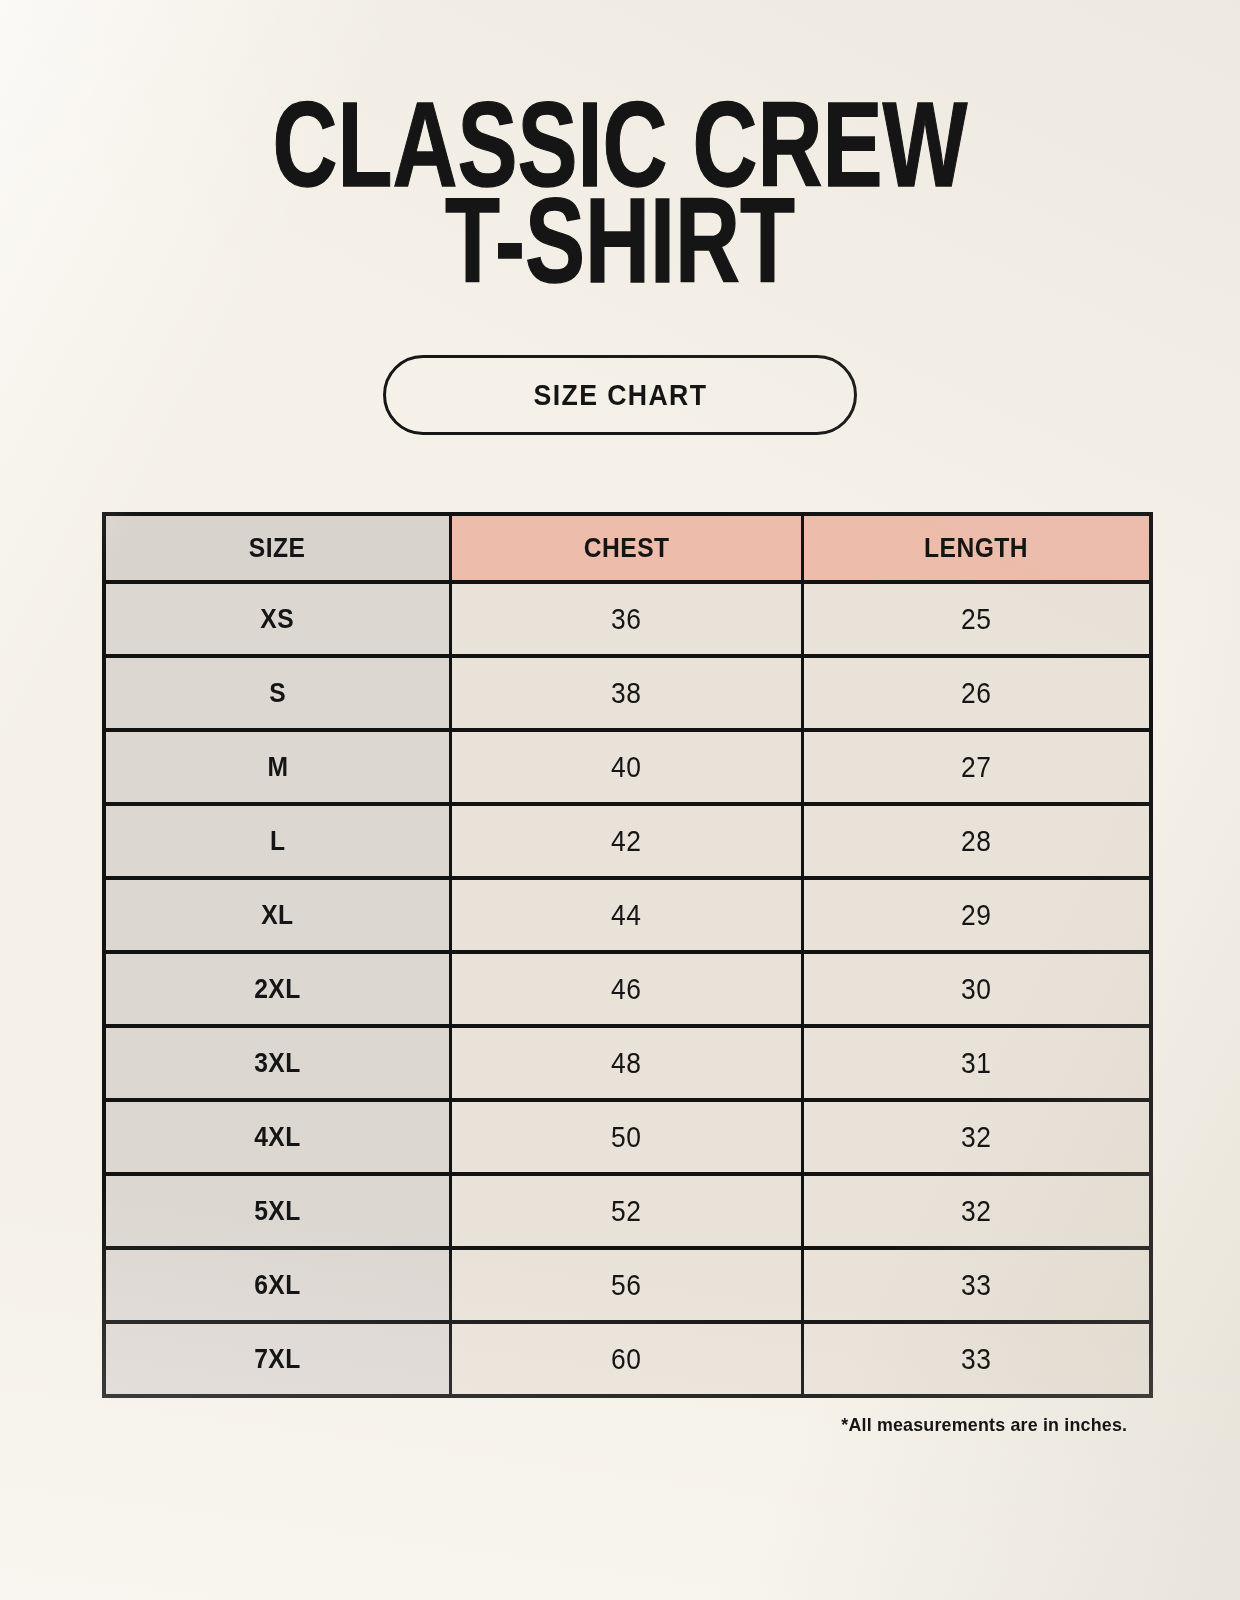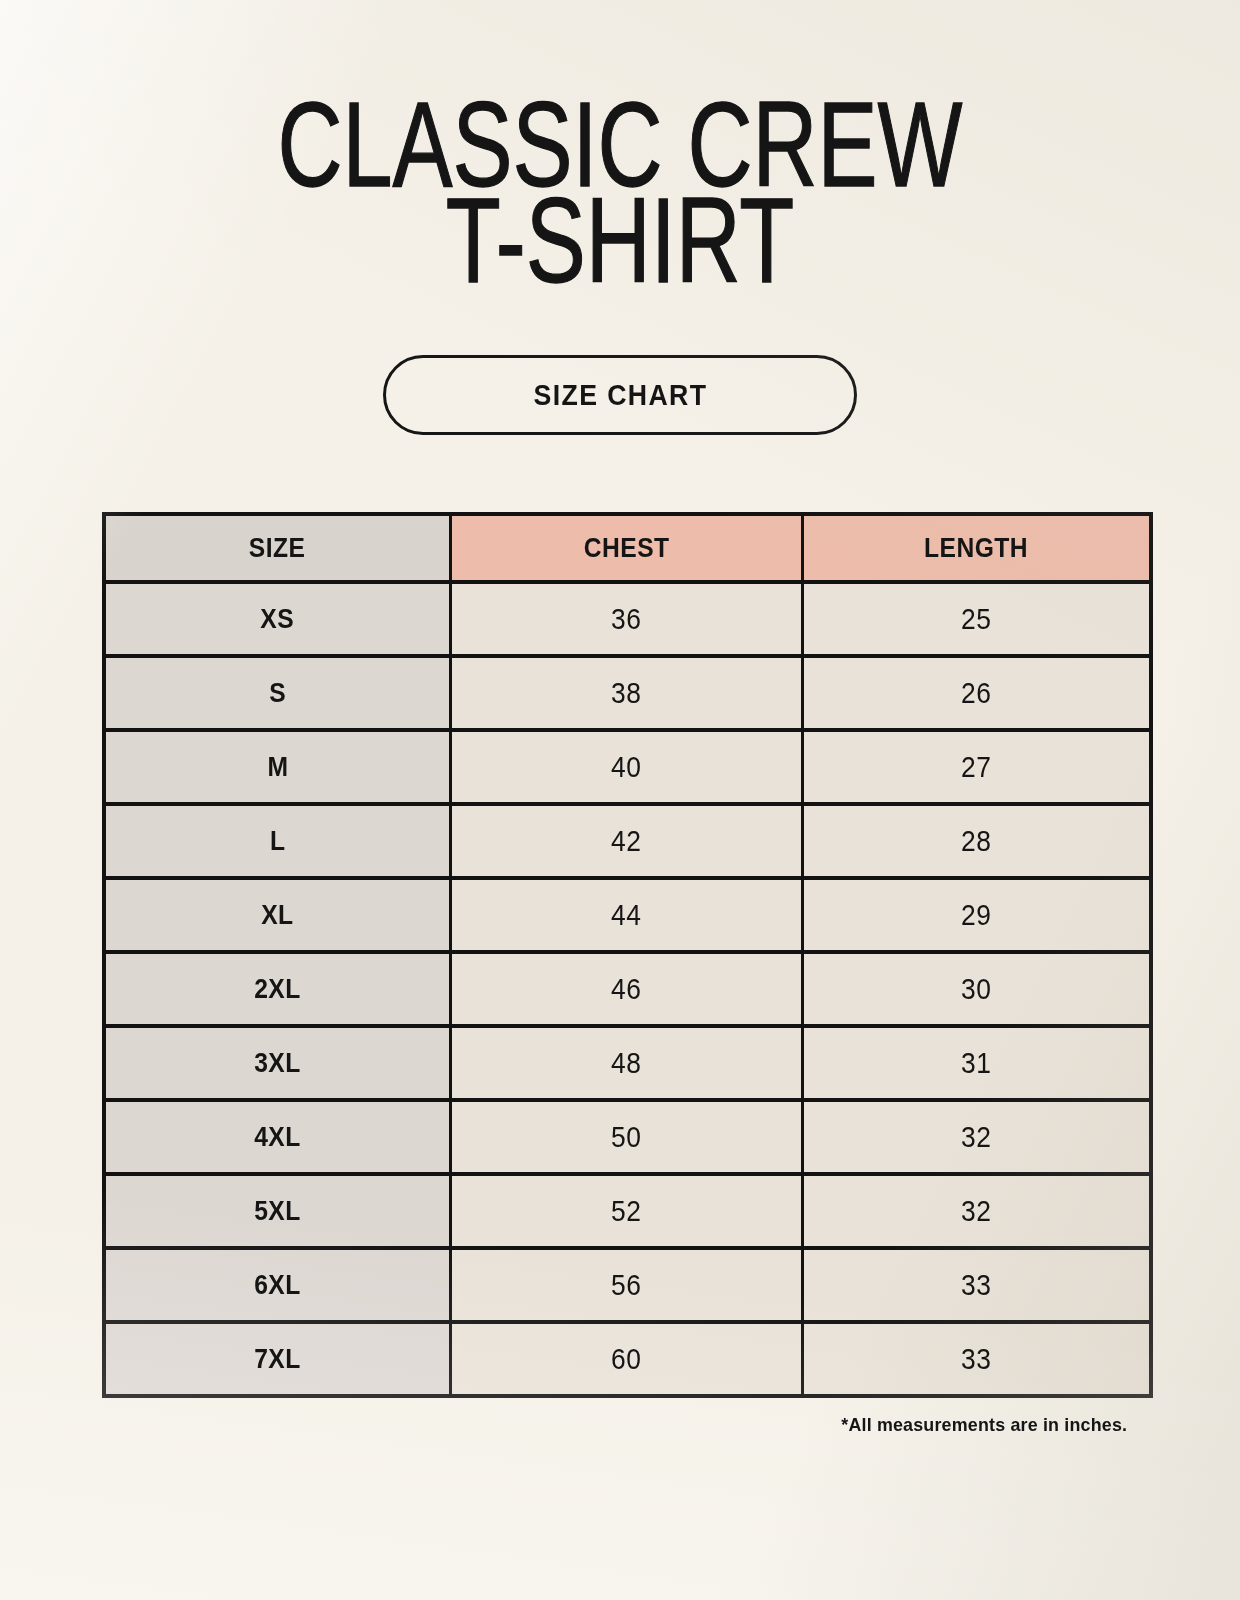--- a/index.html
+++ b/index.html
@@ -33,21 +33,21 @@
       linear-gradient(8deg,  rgba(255,255,255,0.35) 0%, rgba(255,255,255,0) 24%),
       linear-gradient(205deg, rgba(205,198,186,0.18) 0%, rgba(205,198,186,0) 35%);
   }
   .page { position: relative; width: 100%; height: 100%; }
 
   .title {
     margin: 0;
     padding-top: 96px;
     text-align: center;
     font-size: 120px;
-    font-weight: 400;
+    font-weight: 700;
     line-height: 0.8;
     letter-spacing: 0;
     color: var(--text);
     -webkit-text-stroke: 1.3px var(--text);
   }
   .title-line {
     display: block;
     transform: scaleX(0.75);
     transform-origin: 50% 50%;
     white-space: nowrap;

